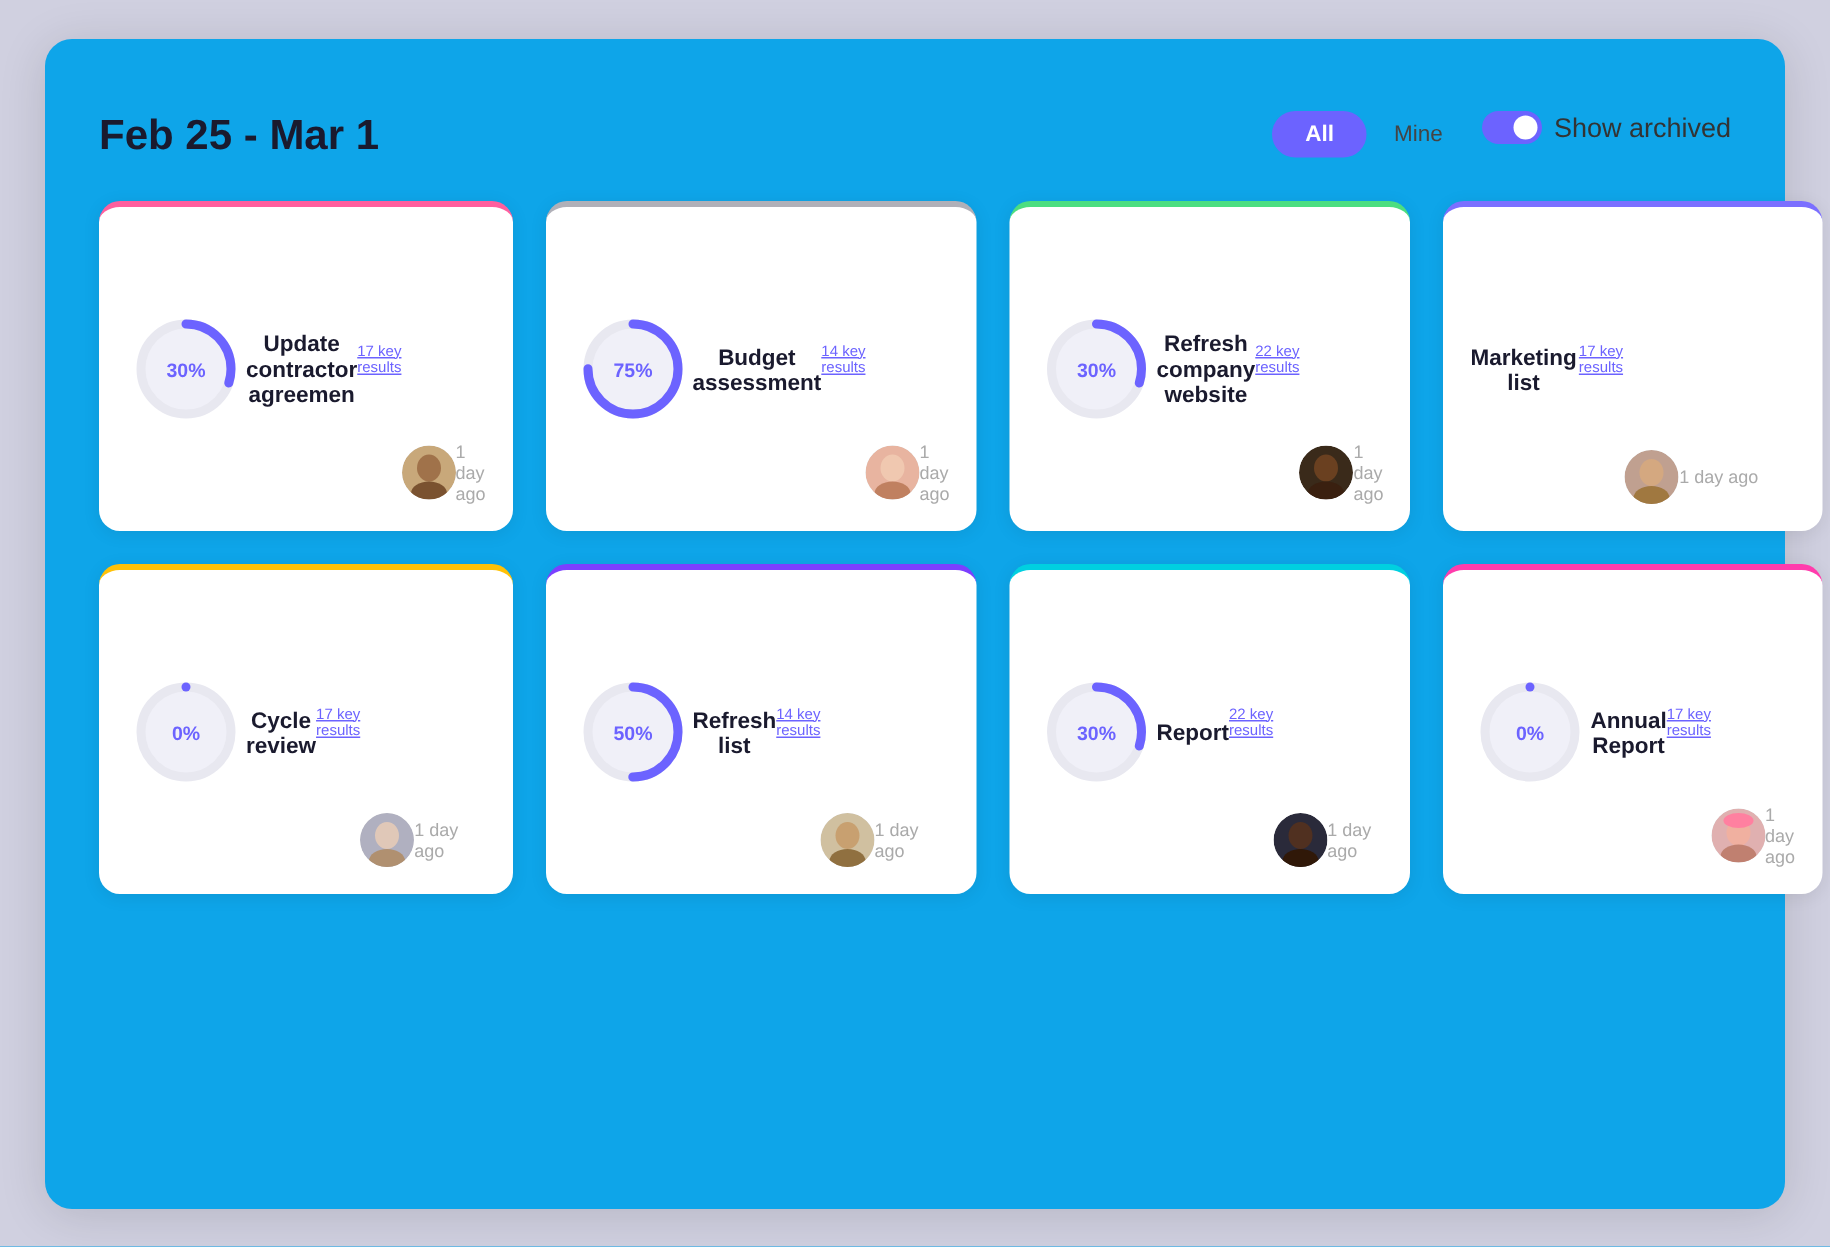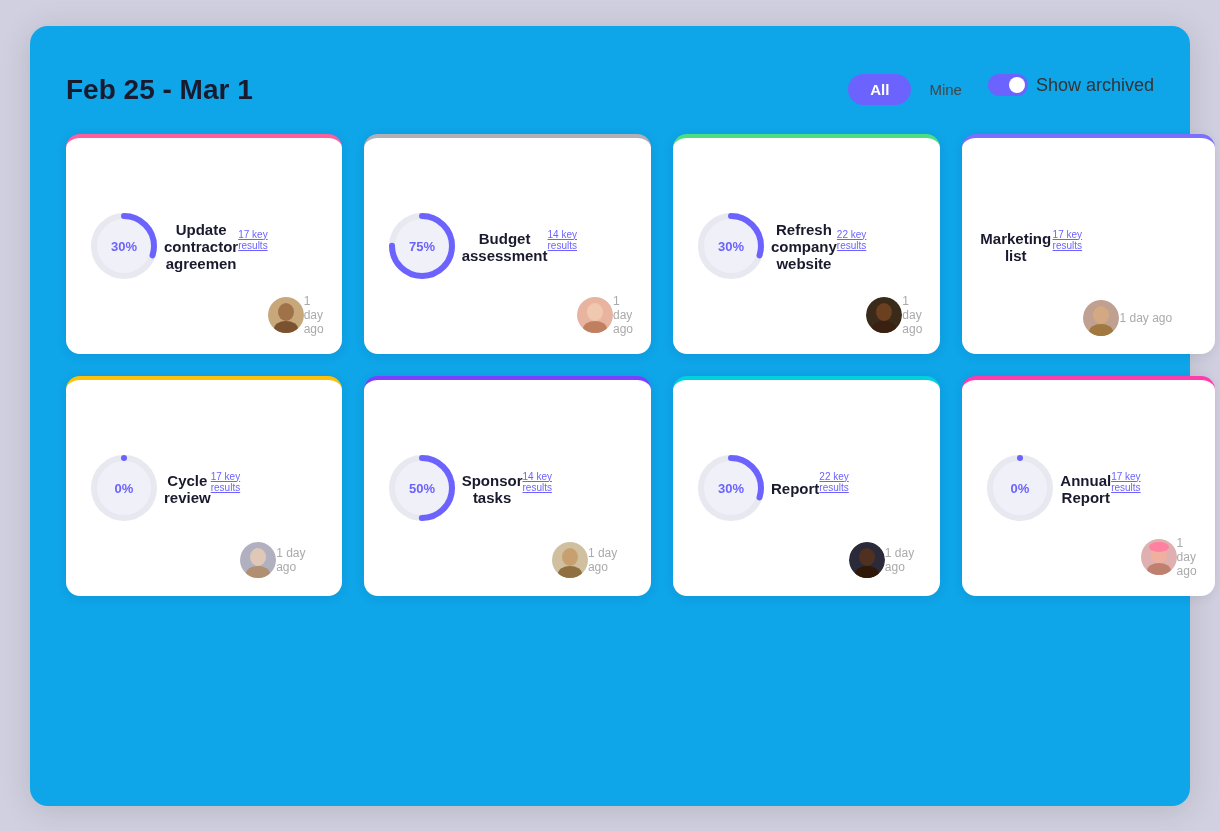--- a/index.html
+++ b/index.html
@@ -261,21 +261,21 @@
     </div>
   </div>
       <div class="card" style="border-top-color: rgb(123, 63, 255);">
     <div class="progress-ring card-chart">
       <svg width="80" height="80" viewBox="0 0 80 80">
     <circle cx="40" cy="40" r="30" fill="#f0f0f8" stroke="#e8e8f0" stroke-width="6"></circle>
     <circle cx="40" cy="40" r="30" fill="none" stroke="#6c63ff" stroke-width="6" stroke-dasharray="94.24777960769379 94.24777960769379" stroke-linecap="round" transform="rotate(-90 40 40)"></circle>
     <text x="40" y="45" text-anchor="middle" fill="#6c63ff" font-size="13" font-weight="700" font-family="sans-serif">50%</text>
   </svg>
     </div>
-    <div class="card-title">Sponsor tasks</div>
+    <div class="card-title">Refresh list</div>
     <div class="card-key-results">14 key results</div>
     <div class="card-footer">
       <div class="avatar"><svg viewBox="0 0 36 36" xmlns="http://www.w3.org/2000/svg">
               <circle cx="18" cy="18" r="18" fill="#d0c0a0"></circle>
               <ellipse cx="18" cy="15" rx="8" ry="9" fill="#c8a070"></ellipse>
               <ellipse cx="18" cy="32" rx="12" ry="8" fill="#907040"></ellipse>
             </svg></div>
       <span class="card-time">1 day ago</span>
     </div>
   </div>

